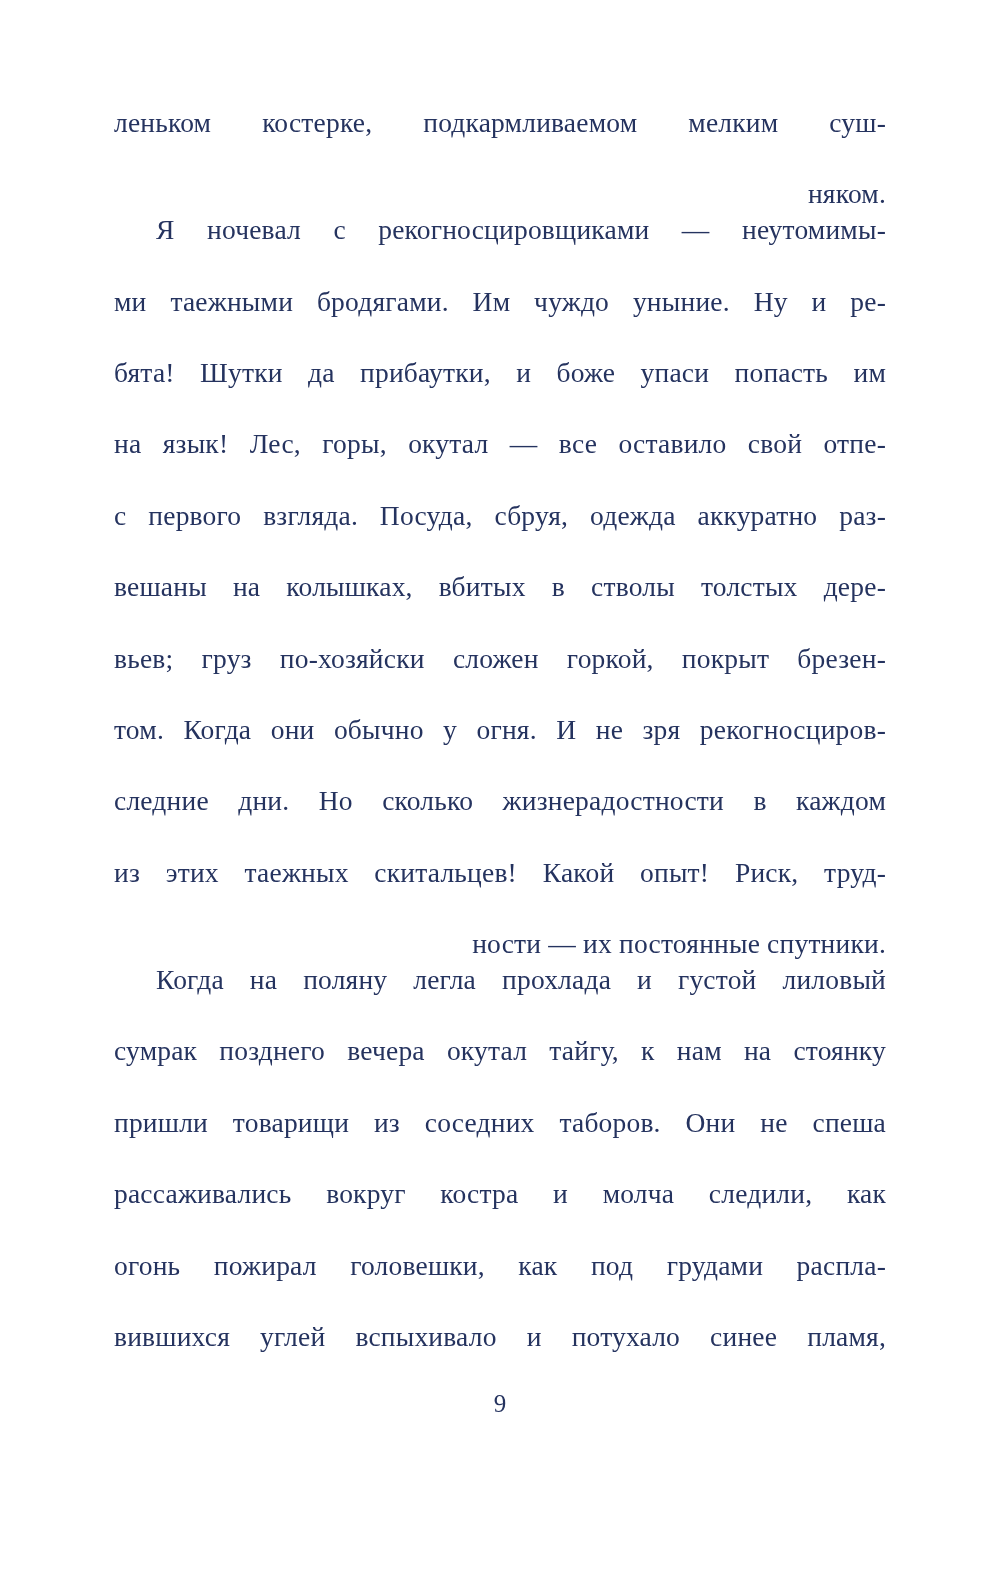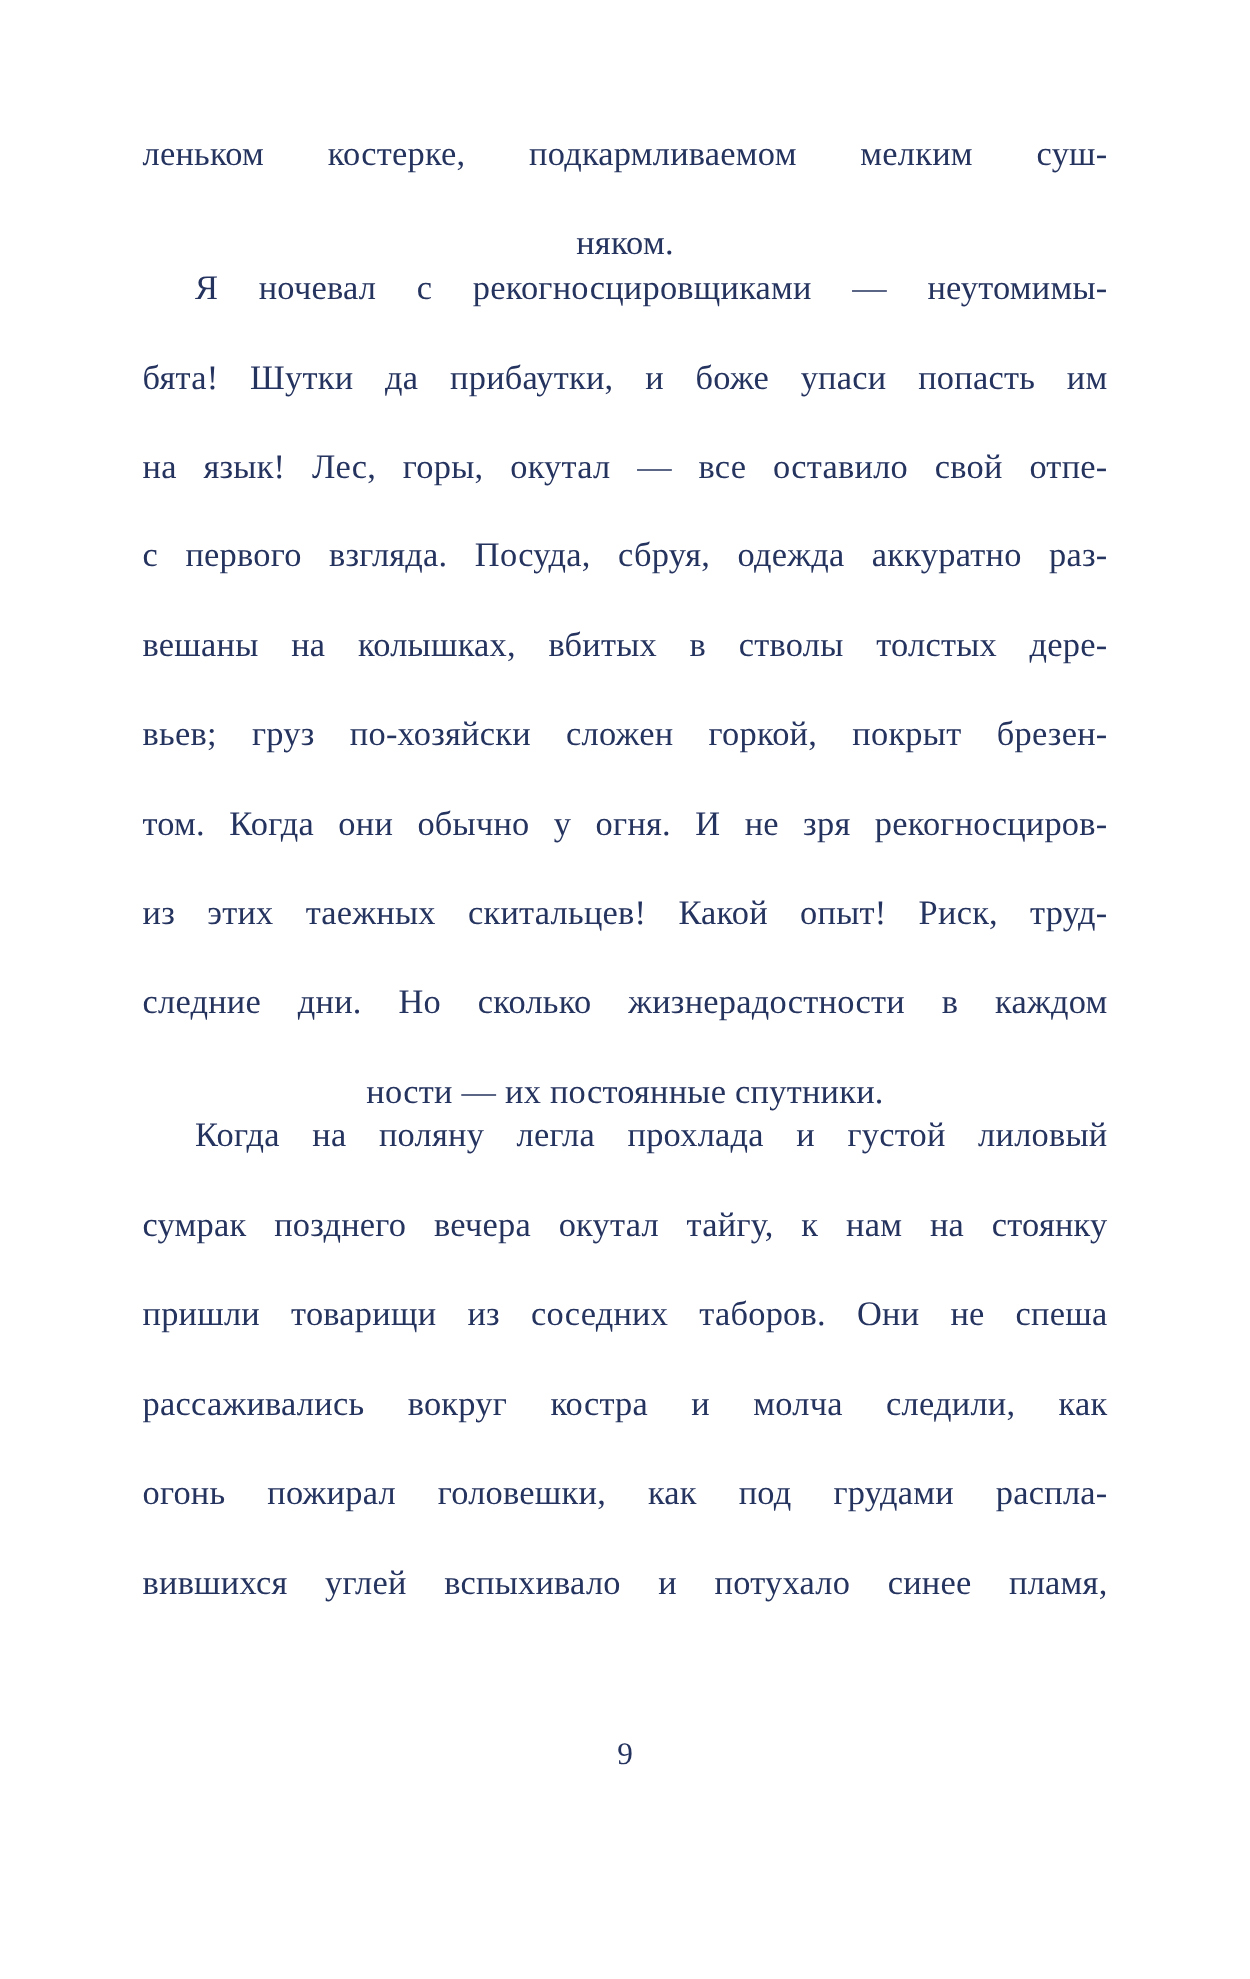--- a/index.html
+++ b/index.html
@@ -34,48 +34,49 @@
     white-space: normal;
   }
   
   .line::after {
     content: "";
     display: inline-block;
     width: 100%;
     height: 0;
     vertical-align: bottom;
   }
-  .line.last { text-align: center; }
+  .line.last { text-align: right; }
   .line.last::after { content: none; }
   .line.indent { text-indent: 42px; }
   .page-number {
     position: absolute;
     left: 0;
     top: 1390px;
     width: 1000px;
     text-align: center;
     font-size: 25px;
   }
 </style>
 </head>
 <body>
 
 <main class="page" style="color: rgb(37, 51, 95);">
   <div class="text-block">
       <div class="line">леньком костерке, подкармливаемом мелким суш-</div>
       <div class="line last">няком.</div>
       <div class="line indent">Я ночевал с рекогносцировщиками — неутомимы-</div>
+      <div class="line">ми таежными бродягами. Им чуждо уныние. Ну и ре-</div>
       <div class="line">бята! Шутки да прибаутки, и боже упаси попасть им</div>
       <div class="line">на язык! Лес, горы, окутал — все оставило свой отпе-</div>
       <div class="line">с первого взгляда. Посуда, сбруя, одежда аккуратно раз-</div>
       <div class="line">вешаны на колышках, вбитых в стволы толстых дере-</div>
       <div class="line">вьев; груз по-хозяйски сложен горкой, покрыт брезен-</div>
       <div class="line">том. Когда они обычно у огня. И не зря рекогносциров-</div>
+      <div class="line">следние дни. Но сколько жизнерадостности в каждом</div>
       <div class="line">из этих таежных скитальцев! Какой опыт! Риск, труд-</div>
-      <div class="line">следние дни. Но сколько жизнерадостности в каждом</div>
       <div class="line last">ности — их постоянные спутники.</div>
       <div class="line indent">Когда на поляну легла прохлада и густой лиловый</div>
       <div class="line">сумрак позднего вечера окутал тайгу, к нам на стоянку</div>
       <div class="line">пришли товарищи из соседних таборов. Они не спеша</div>
       <div class="line">рассаживались вокруг костра и молча следили, как</div>
       <div class="line">огонь пожирал головешки, как под грудами распла-</div>
       <div class="line">вившихся углей вспыхивало и потухало синее пламя,</div>
     </div>
   <div class="page-number">9</div>
 </main>

